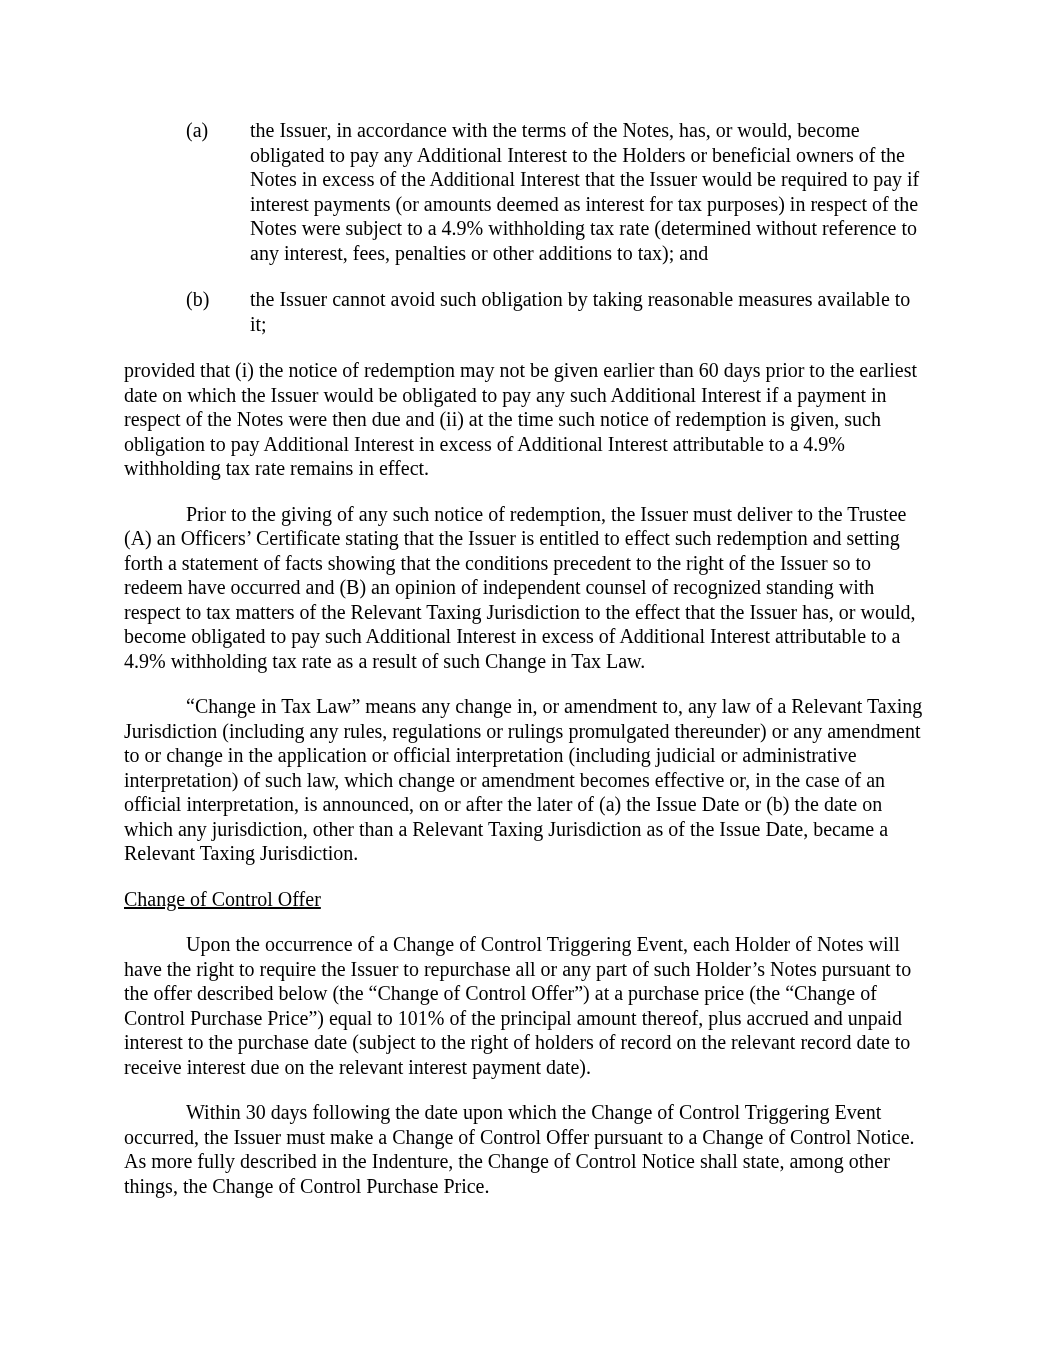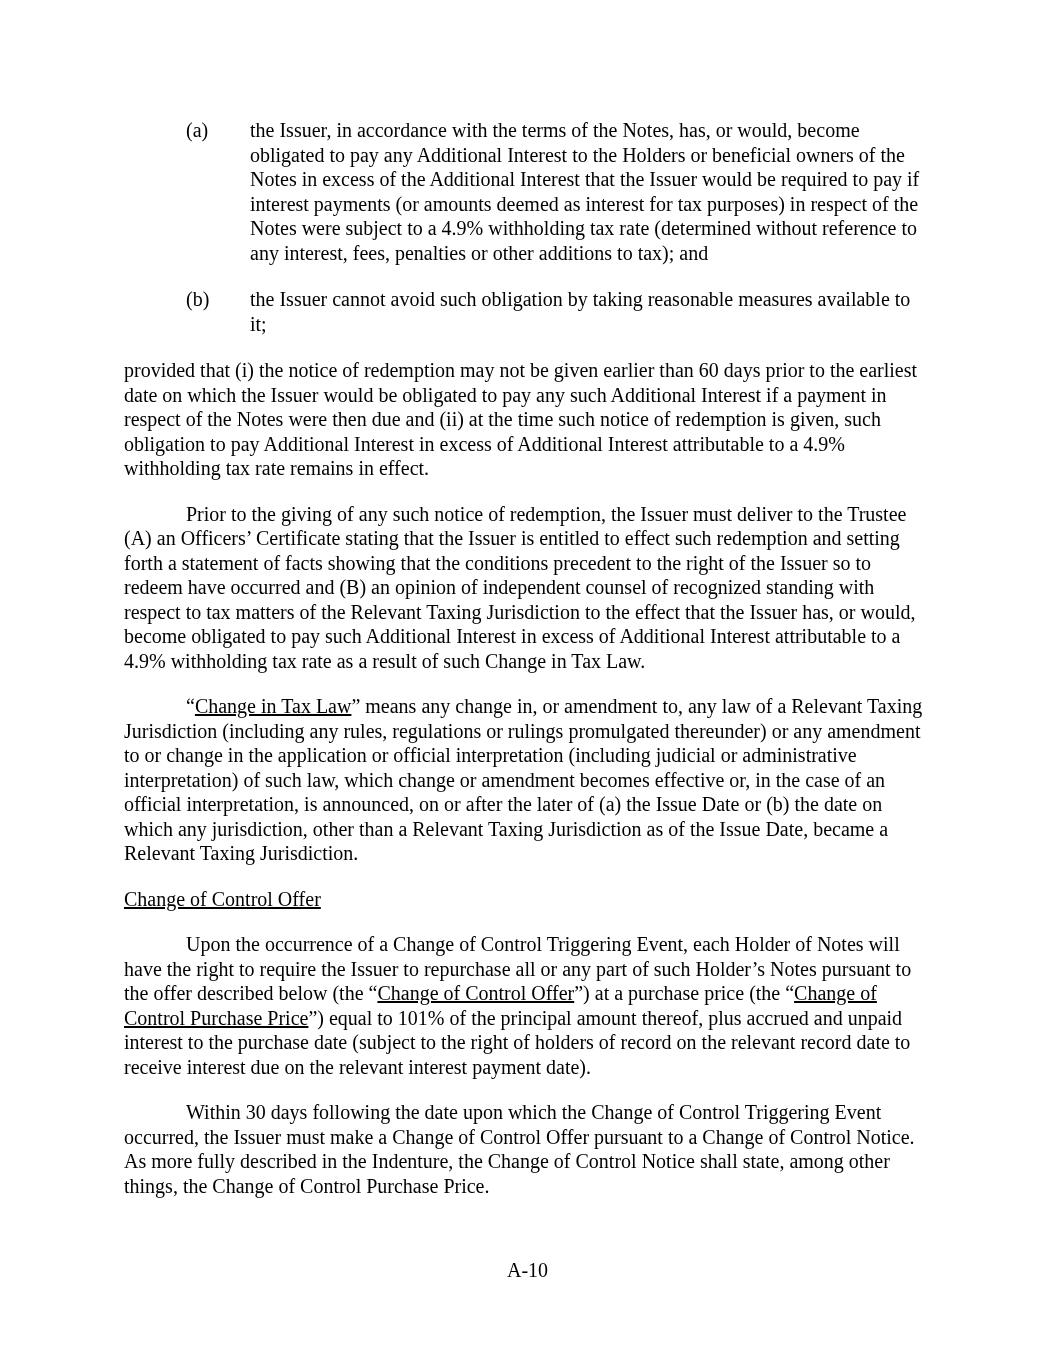--- a/index.html
+++ b/index.html
@@ -28,21 +28,21 @@
     position: relative;
     padding-left: 126px;
     margin: 0 0 22px 0;
   }
   .list-label {
     position: absolute;
     left: 62px;
     top: 0;
   }
   .italic { }
-  .underline { text-decoration: underline; }
+  .underline { }
   .heading {
     margin: 0 0 21px 0;
     text-decoration: underline;
   }
   .footer {
     position: absolute;
     top: 1258px;
     left: 0;
     width: 100%;
     text-align: center;
@@ -71,14 +71,13 @@
     <p class="para indent"><span>“</span><span class="underline">Change in Tax Law</span><span>” means any change in, or amendment to, any law of a Relevant Taxing Jurisdiction (including any rules, regulations or rulings promulgated thereunder) or any amendment to or change in the application or official interpretation (including judicial or administrative interpretation) of such law, which change or amendment becomes effective or, in the case of an official interpretation, is announced, on or after the later of (a) the Issue Date or (b) the date on which any jurisdiction, other than a Relevant Taxing Jurisdiction as of the Issue Date, became a Relevant Taxing Jurisdiction.</span></p>
 
     <p class="heading">Change of Control Offer</p>
 
     <p class="para indent"><span>Upon the occurrence of a Change of Control Triggering Event, each Holder of Notes will have the right to require the Issuer to repurchase all or any part of such Holder’s Notes pursuant to the offer described below (the “</span><span class="underline">Change of Control Offer</span><span>”) at a purchase price (the “</span><span class="underline">Change of Control Purchase Price</span><span>”) equal to 101% of the principal amount thereof, plus accrued and unpaid interest to the purchase date (subject to the right of holders of record on the relevant record date to receive interest due on the relevant interest payment date).</span></p>
 
     <p class="para indent">Within 30 days following the date upon which the Change of Control Triggering Event occurred, the Issuer must make a Change of Control Offer pursuant to a Change of Control Notice. As more fully described in the Indenture, the Change of Control Notice shall state, among other things, the Change of Control Purchase Price.</p>
 
   </div>
 
-  <div class="footer">A-10</div>
 </div>
 
 </body></html>

